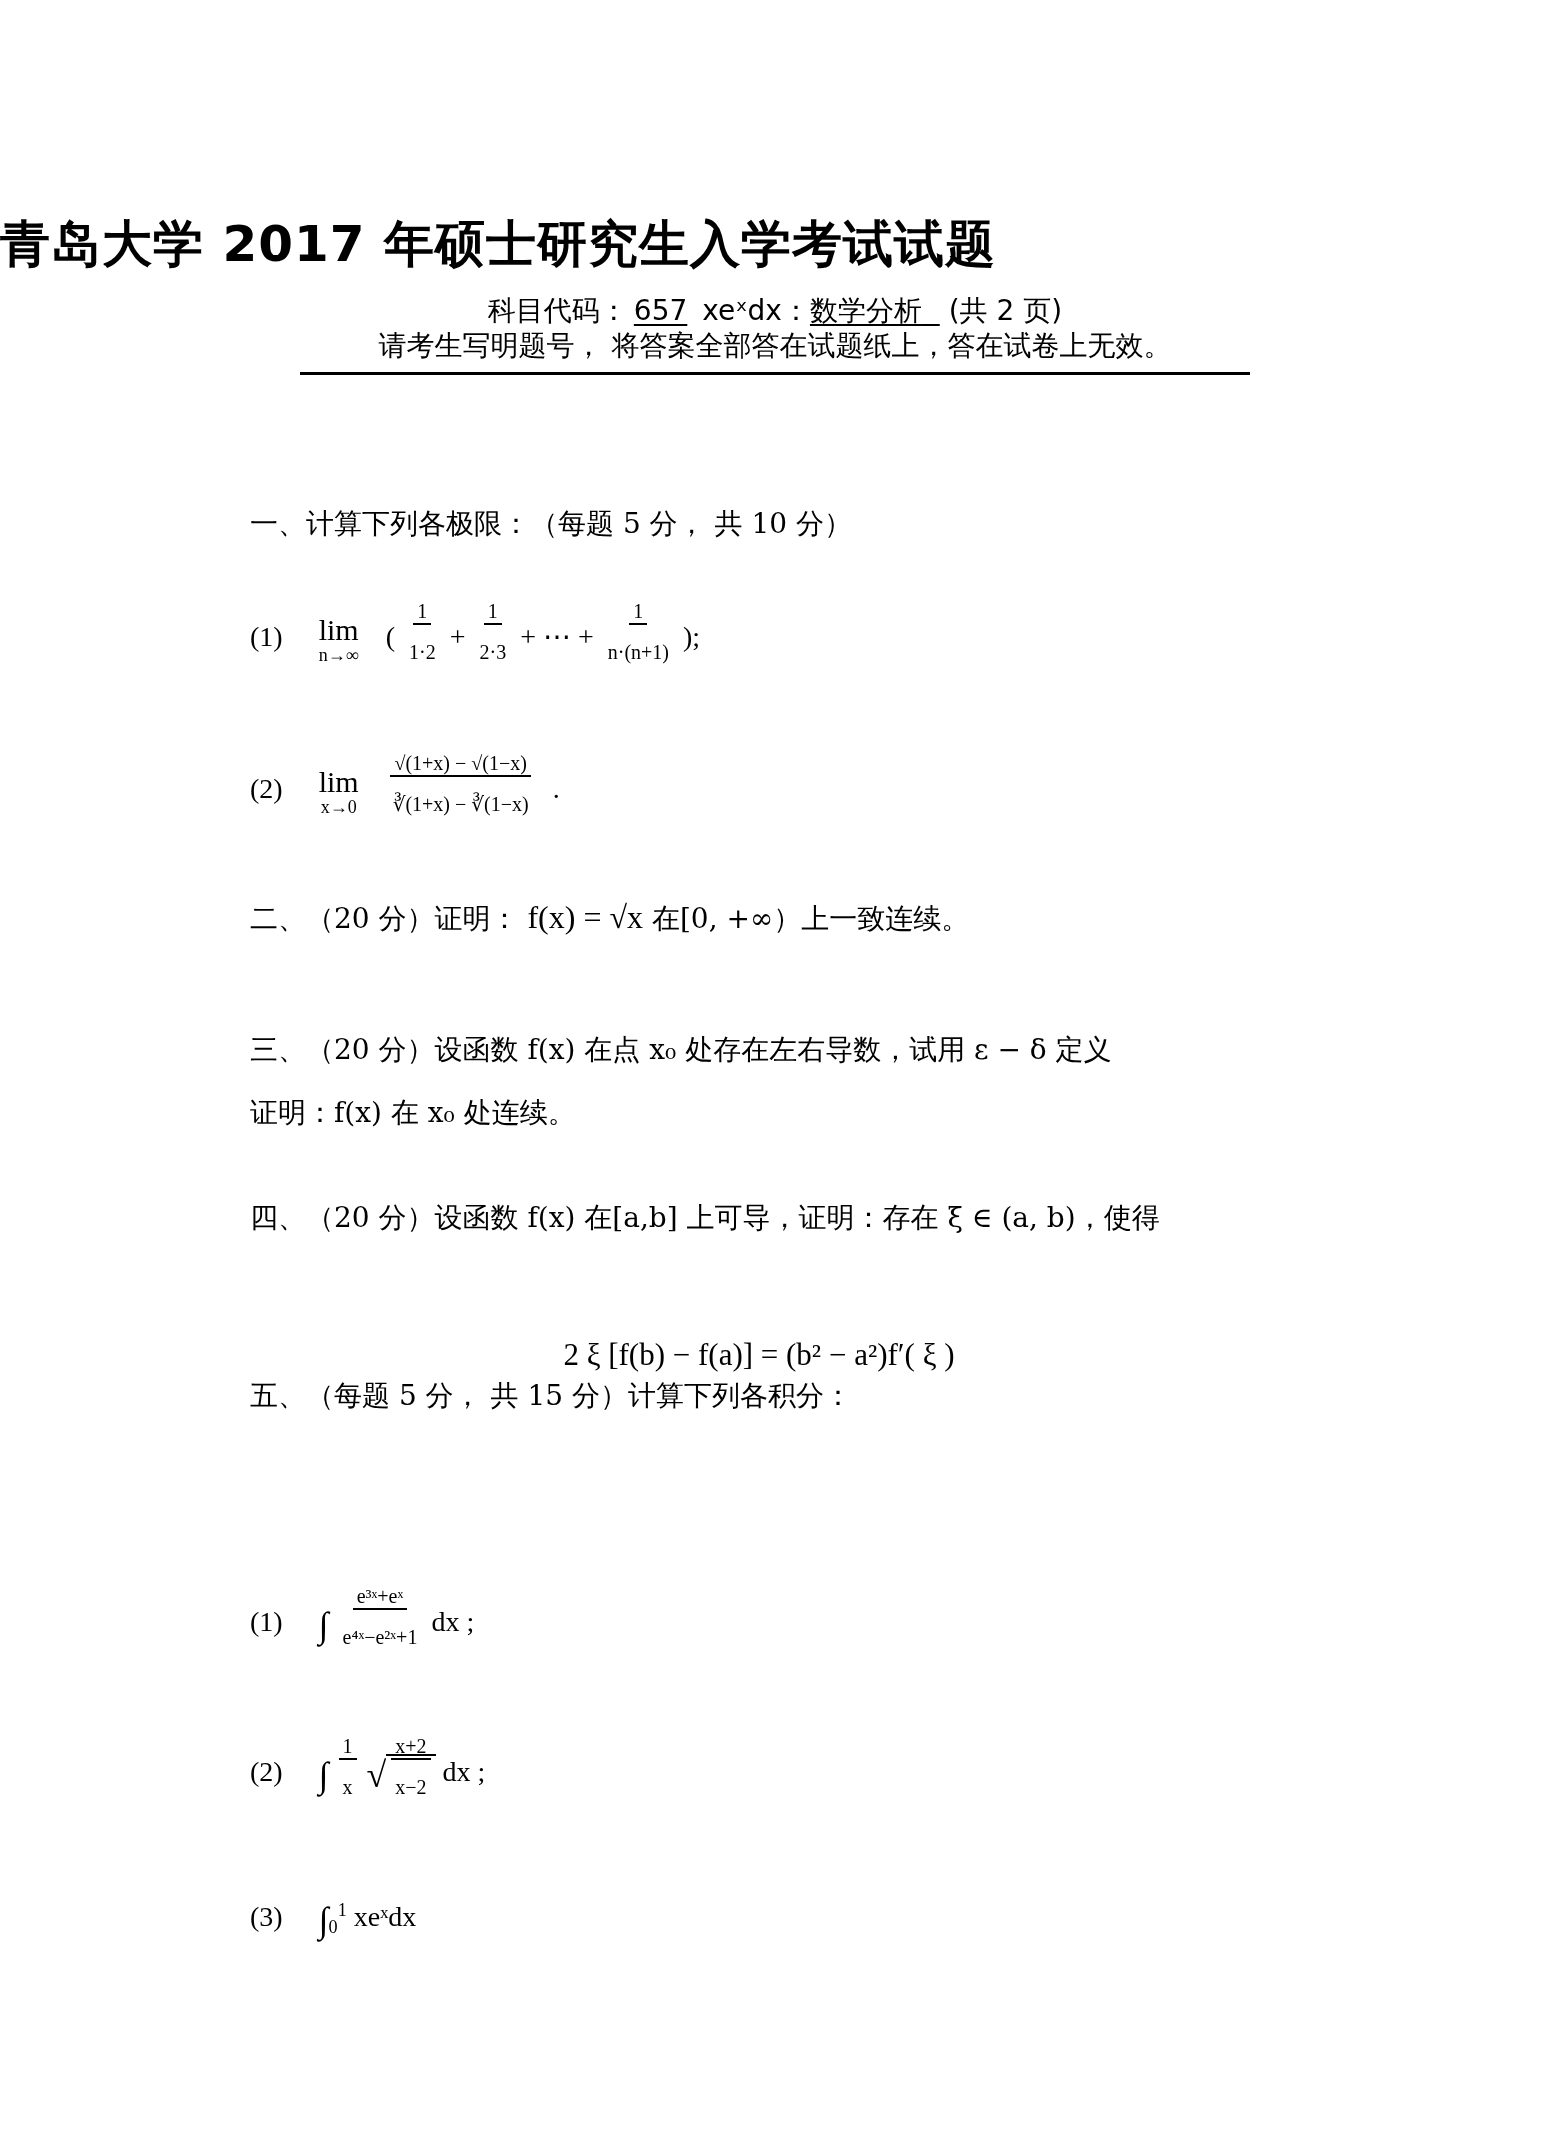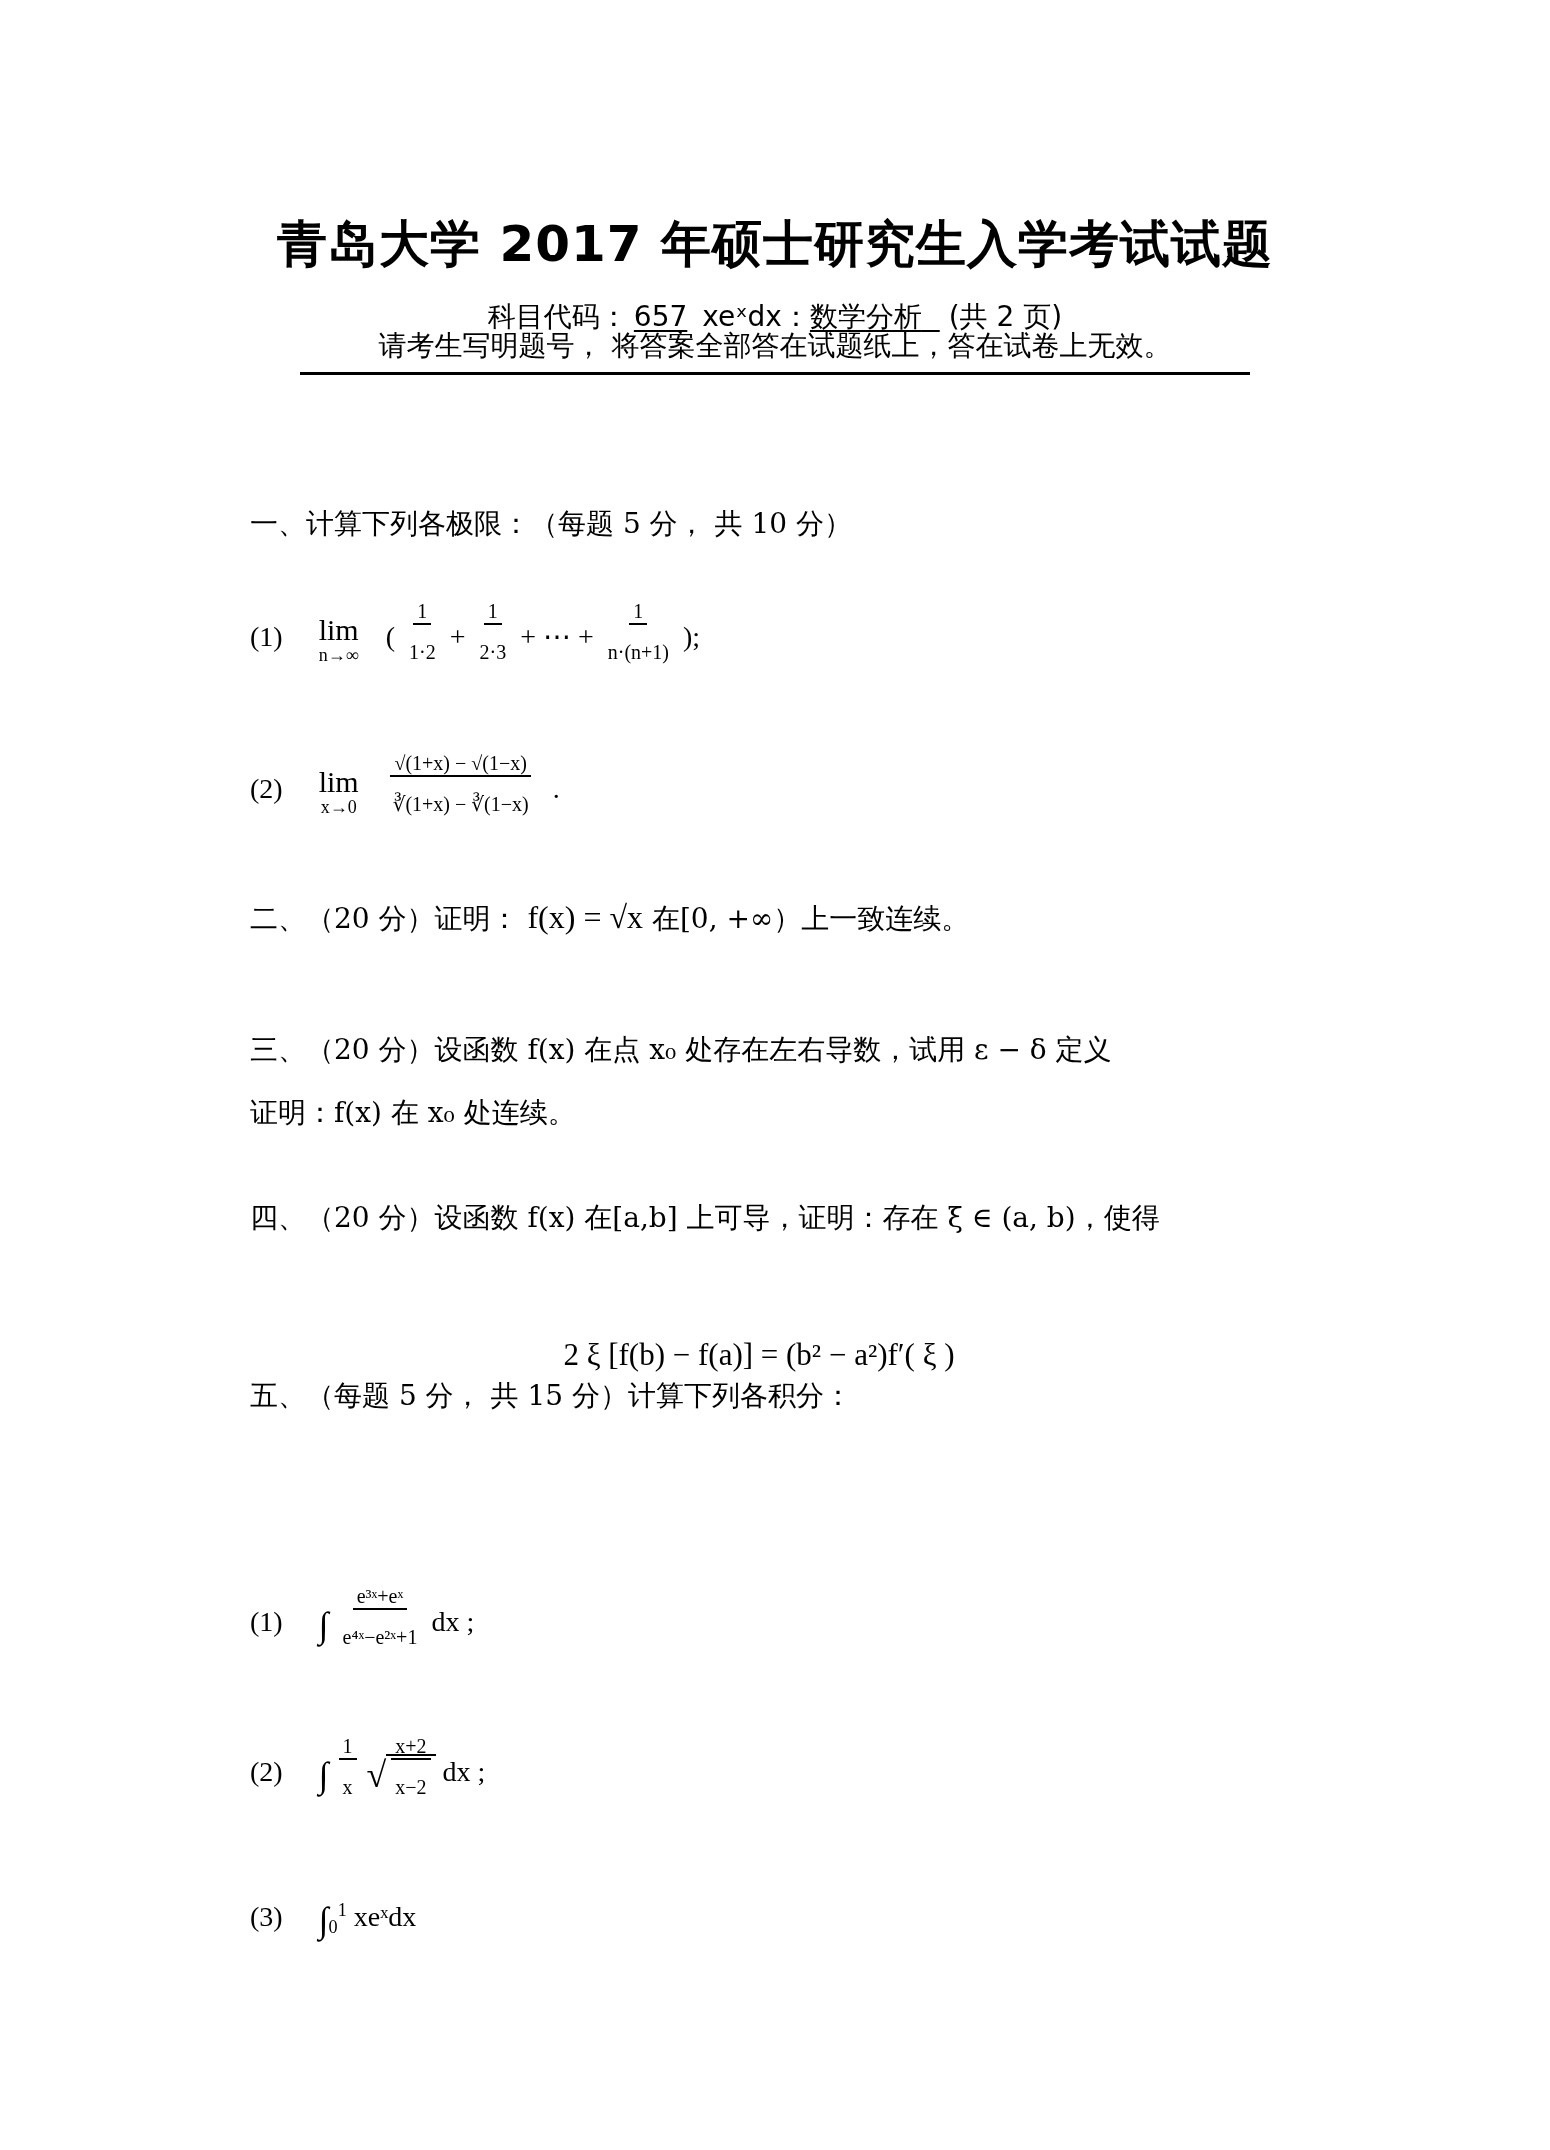--- a/index.html
+++ b/index.html
@@ -1,21 +1,21 @@
 <!DOCTYPE html>
 <html><head>
 <meta charset="utf-8">
 <style>
   html, body { margin: 0; padding: 0; background: #ffffff; }
   body { width: 1550px; height: 2150px; position: relative; overflow: hidden; color: #000; font-family: "DejaVu Serif", "Liberation Serif", serif; }
   .abs { position: absolute; white-space: nowrap; }
-  .title { left: 0; width: 1550px; top: 212px; text-align: center; font-family: "DejaVu Sans", "Liberation Sans", sans-serif; font-weight: bold; font-size: 50px; letter-spacing: 1px; line-height: 64px; }
+  .title { left: 0; width: 1550px; top: 212px; text-align: left; font-family: "DejaVu Sans", "Liberation Sans", sans-serif; font-weight: bold; font-size: 50px; letter-spacing: 1px; line-height: 64px; }
   .subtitle { left: 0; width: 1550px; top: 285px; text-align: center; font-family: "DejaVu Sans", "Liberation Sans", sans-serif; font-size: 28px; line-height: 36px; }
   .subtitle .u { text-decoration: underline; text-decoration-thickness: 2px; text-underline-offset: 4px; }
-  .subtitle .code { display:inline-block; margin: 14px 6px; }
+  .subtitle .code { display:inline-block; margin: 8px 6px; }
   .instruction { left: 300px; width: 950px; top: 328px; font-family: "DejaVu Sans", "Liberation Sans", sans-serif; font-size: 28px; line-height: 36px; text-align: center; border-bottom: 3px solid #000; padding-bottom: 8px; }
   .text { font-size: 28px; line-height: 40px; font-family: "DejaVu Serif", "Liberation Serif", serif; }
   .math { font-family: "Liberation Serif", "DejaVu Serif", serif; }
   .frac { display: inline-flex; flex-direction: column; align-items: center; vertical-align: middle; margin: 0 3px; }
   .frac .num { border-bottom: 2px solid #000; padding: 0 4px; line-height: 1.15; }
   .frac .den { padding: 16px 4px; line-height: 1.15; }
   .small { font-size: 20px; }
   .lim { display: inline-flex; flex-direction: column; align-items: center; vertical-align: middle; margin-right: 20px; }
   .lim .l { font-size: 30px; line-height: 30px; }
   .lim .sub { font-size: 18px; line-height: 20px; }

